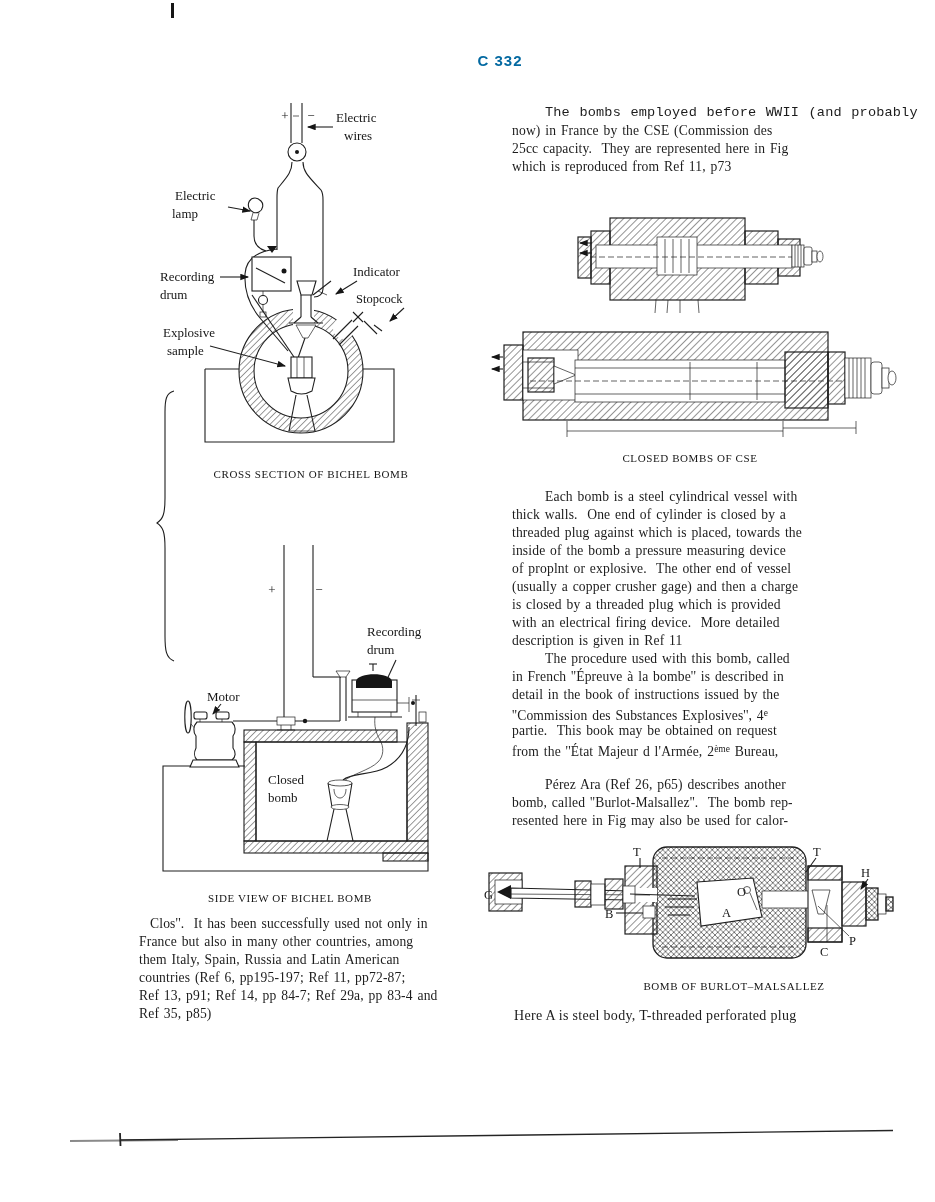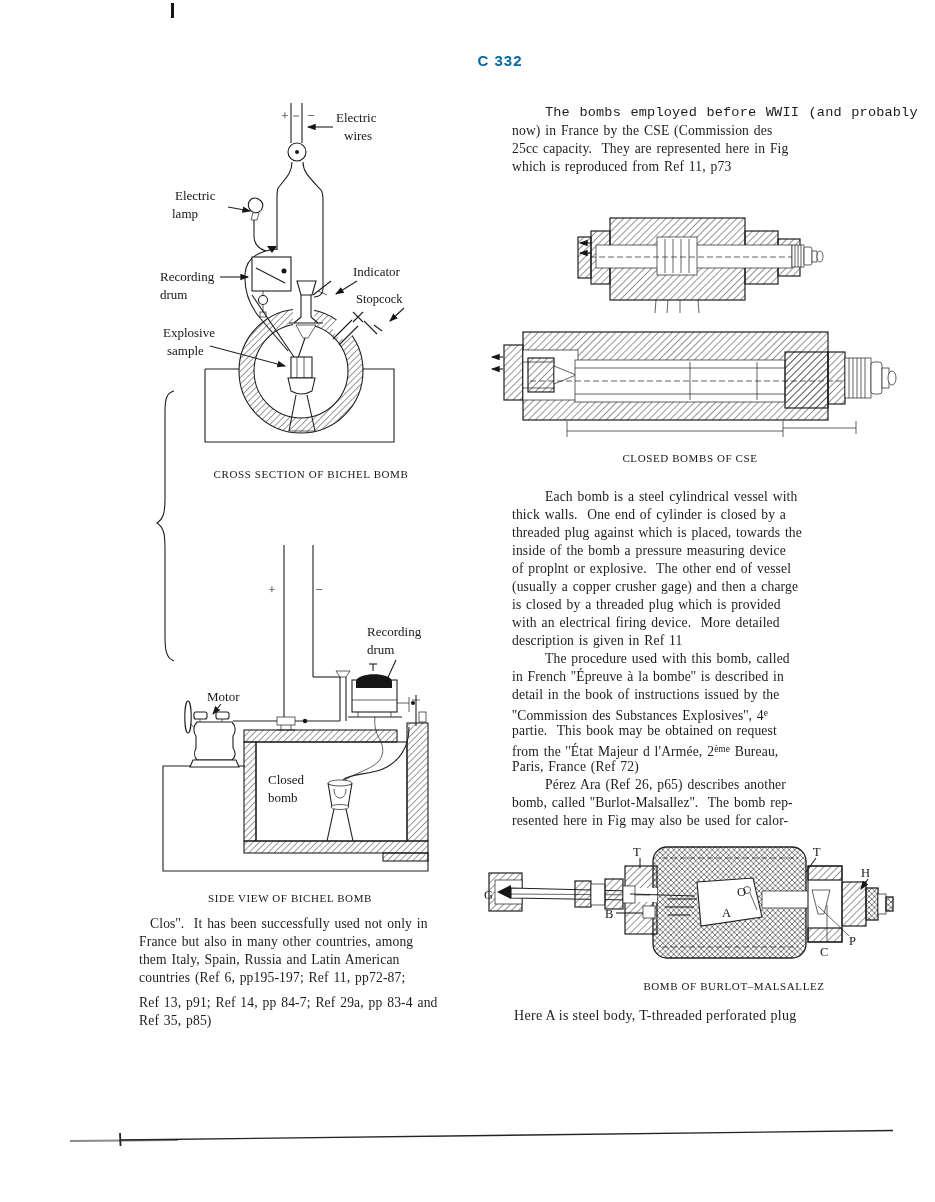--- a/index.html
+++ b/index.html
@@ -230,21 +230,21 @@
       <line class="ln" x1="346" y1="809" x2="353" y2="841"></line>
     </g>
   </svg>
   <div class="cap" style="left:140px;top:892px;width:300px">SIDE VIEW OF BICHEL BOMB</div>
 
   <div class="para" style="left:139px;top:915px;width:354px">
       <div class="tline" style="text-indent: 11px;"><span>Clos''.  It has been successfully used not only in</span></div>
       <div class="tline"><span>France but also in many other countries, among</span></div>
       <div class="tline"><span>them Italy, Spain, Russia and Latin American</span></div>
       <div class="tline"><span>countries (Ref 6, pp195-197; Ref 11, pp72-87;</span></div>
-      <div class="tline" style="margin-top: 7px;"><span>Ref 13, p91; Ref 14, pp 84-7; Ref 29a, pp 83-4 and</span></div>
+      <div class="tline" style="margin-top: 0;"><span>Ref 13, p91; Ref 14, pp 84-7; Ref 29a, pp 83-4 and</span></div>
       <div class="tline"><span>Ref 35, p85)</span></div>
     </div>
 
   <div class="para" style="left:512px;top:104px;width:368px">
       <div class="tline" style="text-indent: 33px; font-family: Liberation Mono, monospace;"><span>The bombs employed before WWII (and probably</span></div>
       <div class="tline"><span>now) in France by the CSE (Commission des</span></div>
       <div class="tline"><span>25cc capacity.  They are represented here in Fig</span></div>
       <div class="tline"><span>which is reproduced from Ref 11, p73</span></div>
     </div>
 
@@ -323,21 +323,20 @@
       <div class="tline"><span>with an electrical firing device.  More detailed</span></div>
       <div class="tline"><span>description is given in Ref 11</span></div>
     </div>
   <div class="para" style="left:512px;top:650px;width:368px">
       <div class="tline" style="text-indent: 33px;"><span>The procedure used with this bomb, called</span></div>
       <div class="tline"><span>in French ''Épreuve à la bombe'' is described in</span></div>
       <div class="tline"><span>detail in the book of instructions issued by the</span></div>
       <div class="tline"><span>''Commission des Substances Explosives'', 4</span><sup>e</sup></div>
       <div class="tline"><span>partie.  This book may be obtained on request</span></div>
       <div class="tline"><span>from the ''État Majeur d l'Armée, 2</span><sup>ème</sup><span> Bureau,</span></div>
-      <div class="tline"><span>Paris, France (Ref 72)</span></div>
     </div>
   <div class="para" style="left:512px;top:776px;width:368px">
       <div class="tline" style="text-indent: 33px;"><span>Pérez Ara (Ref 26, p65) describes another</span></div>
       <div class="tline"><span>bomb, called ''Burlot-Malsallez''.  The bomb rep-</span></div>
       <div class="tline"><span>resented here in Fig may also be used for calor-</span></div>
     </div>
 
   <svg style="left:483px;top:843px;width:422px;height:125px" viewBox="483 843 422 125">
     <g>
       <rect class="hx" x="653" y="847" width="153" height="111" rx="14"></rect>

